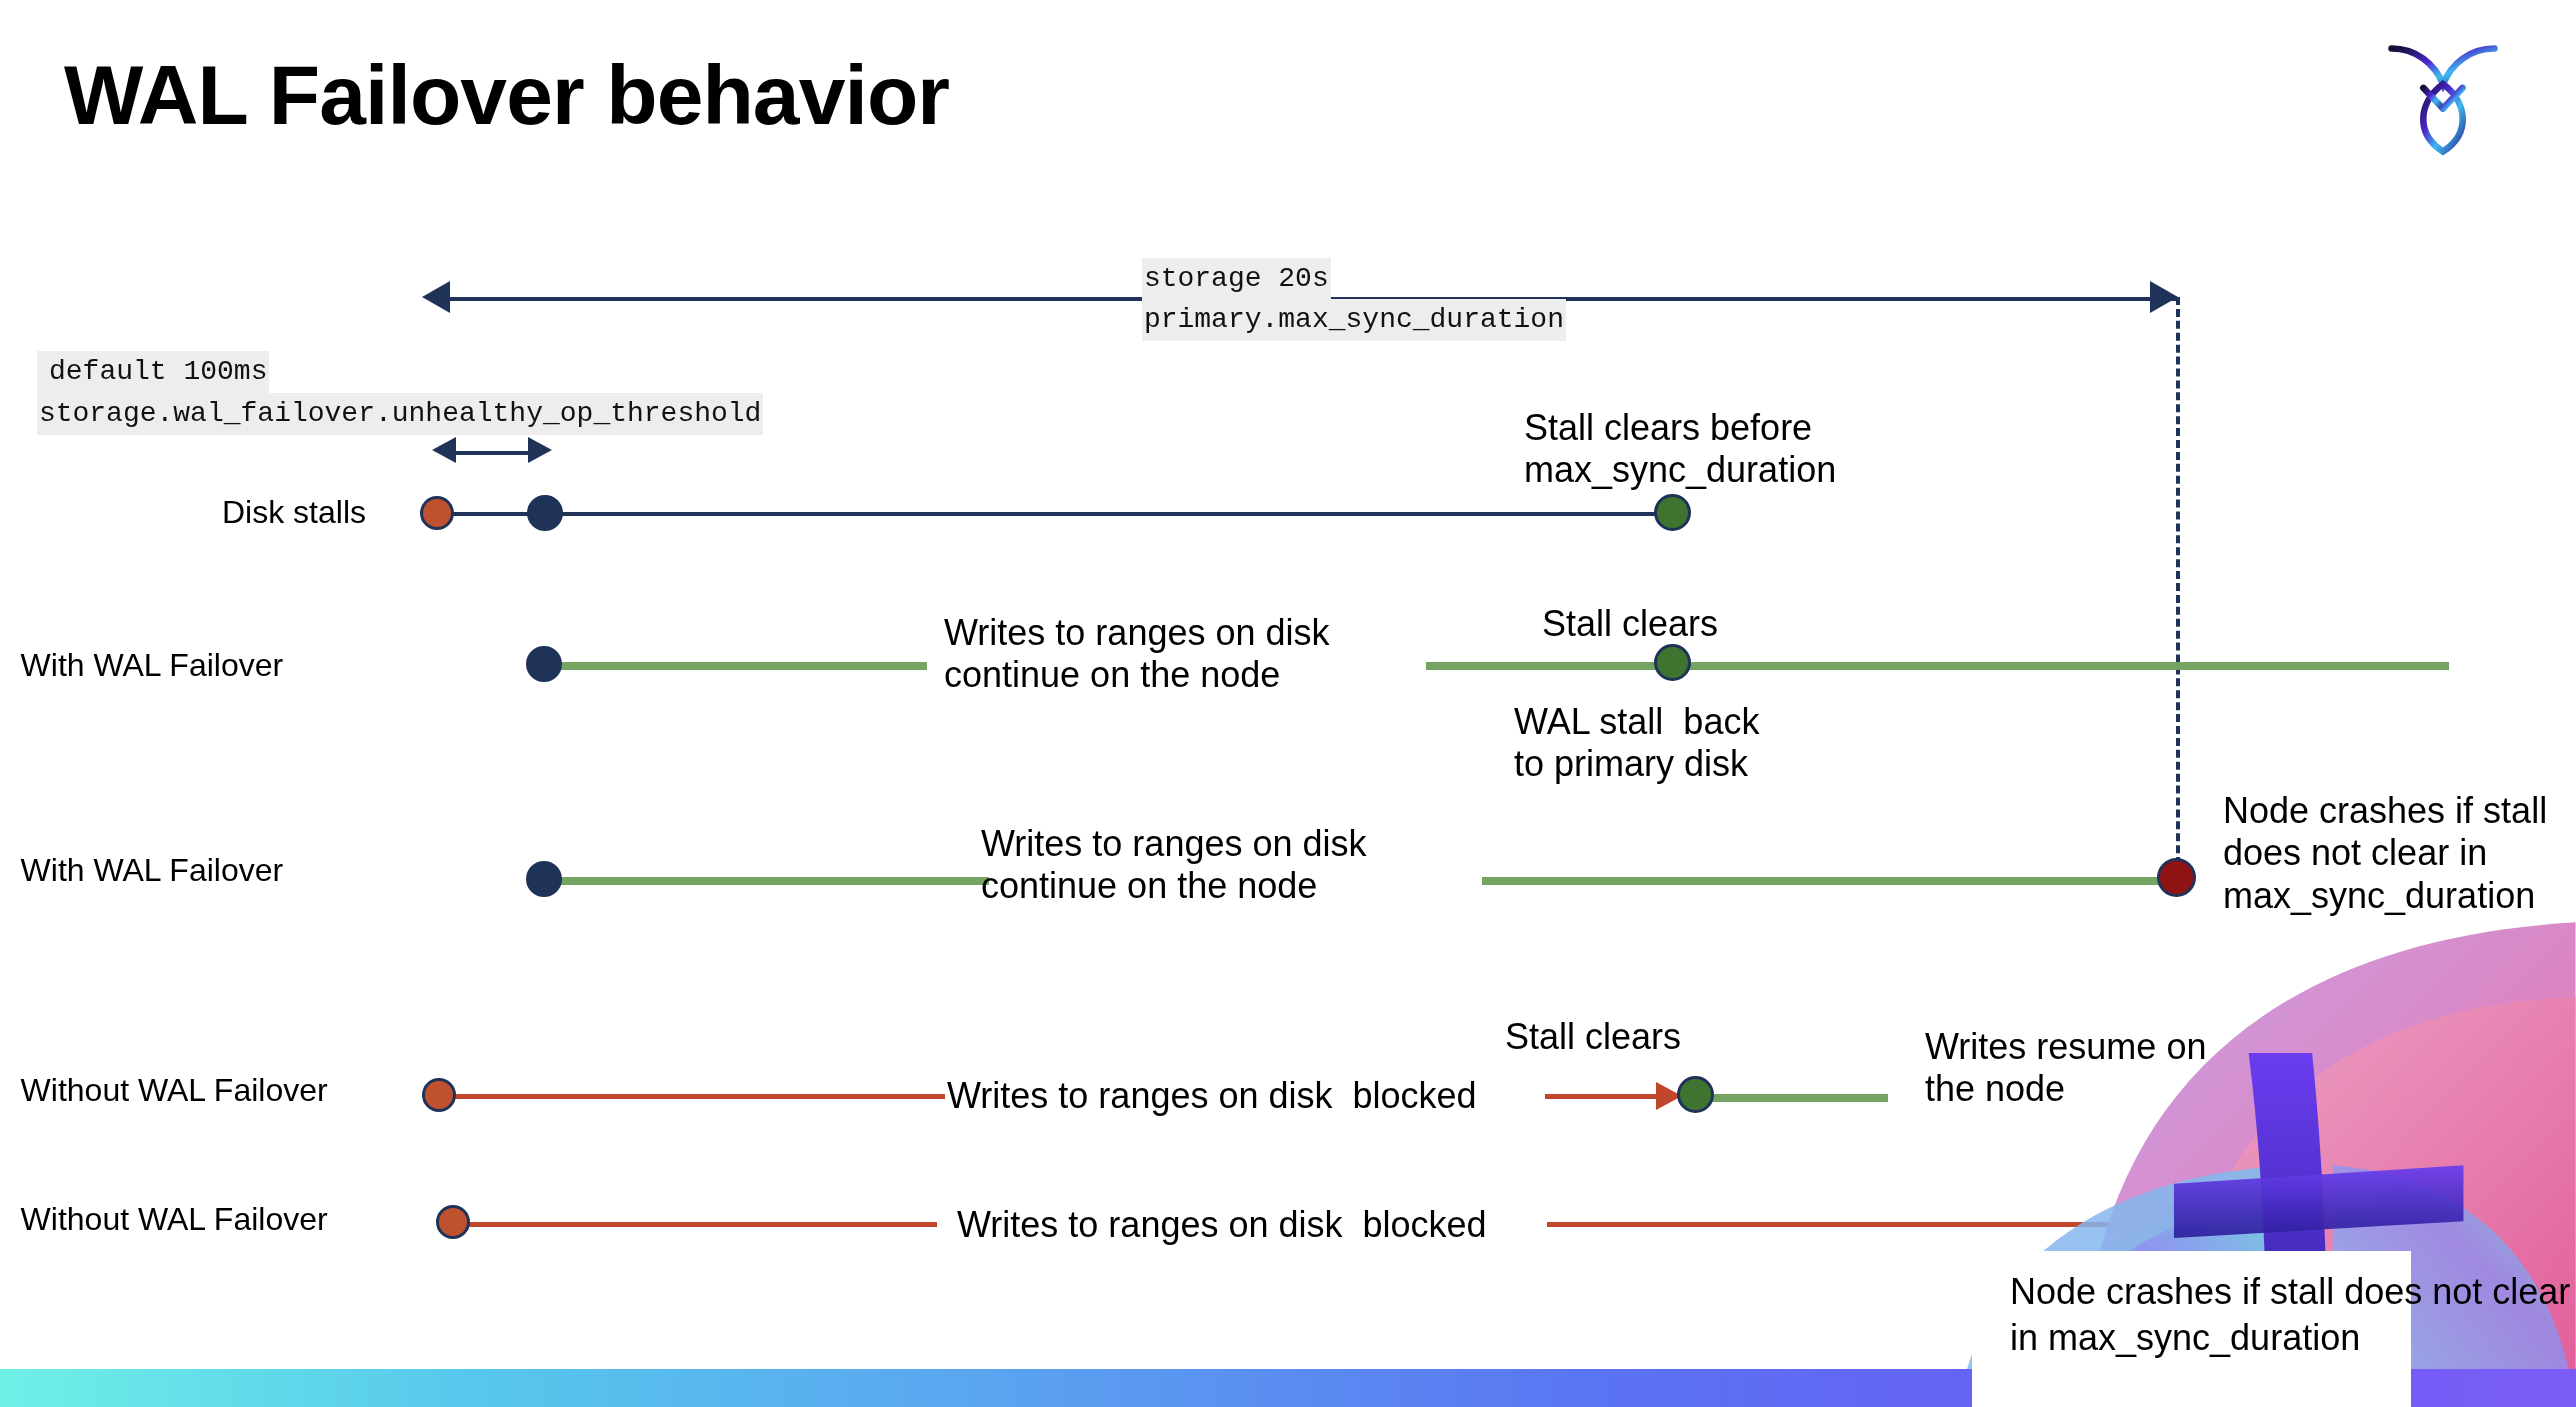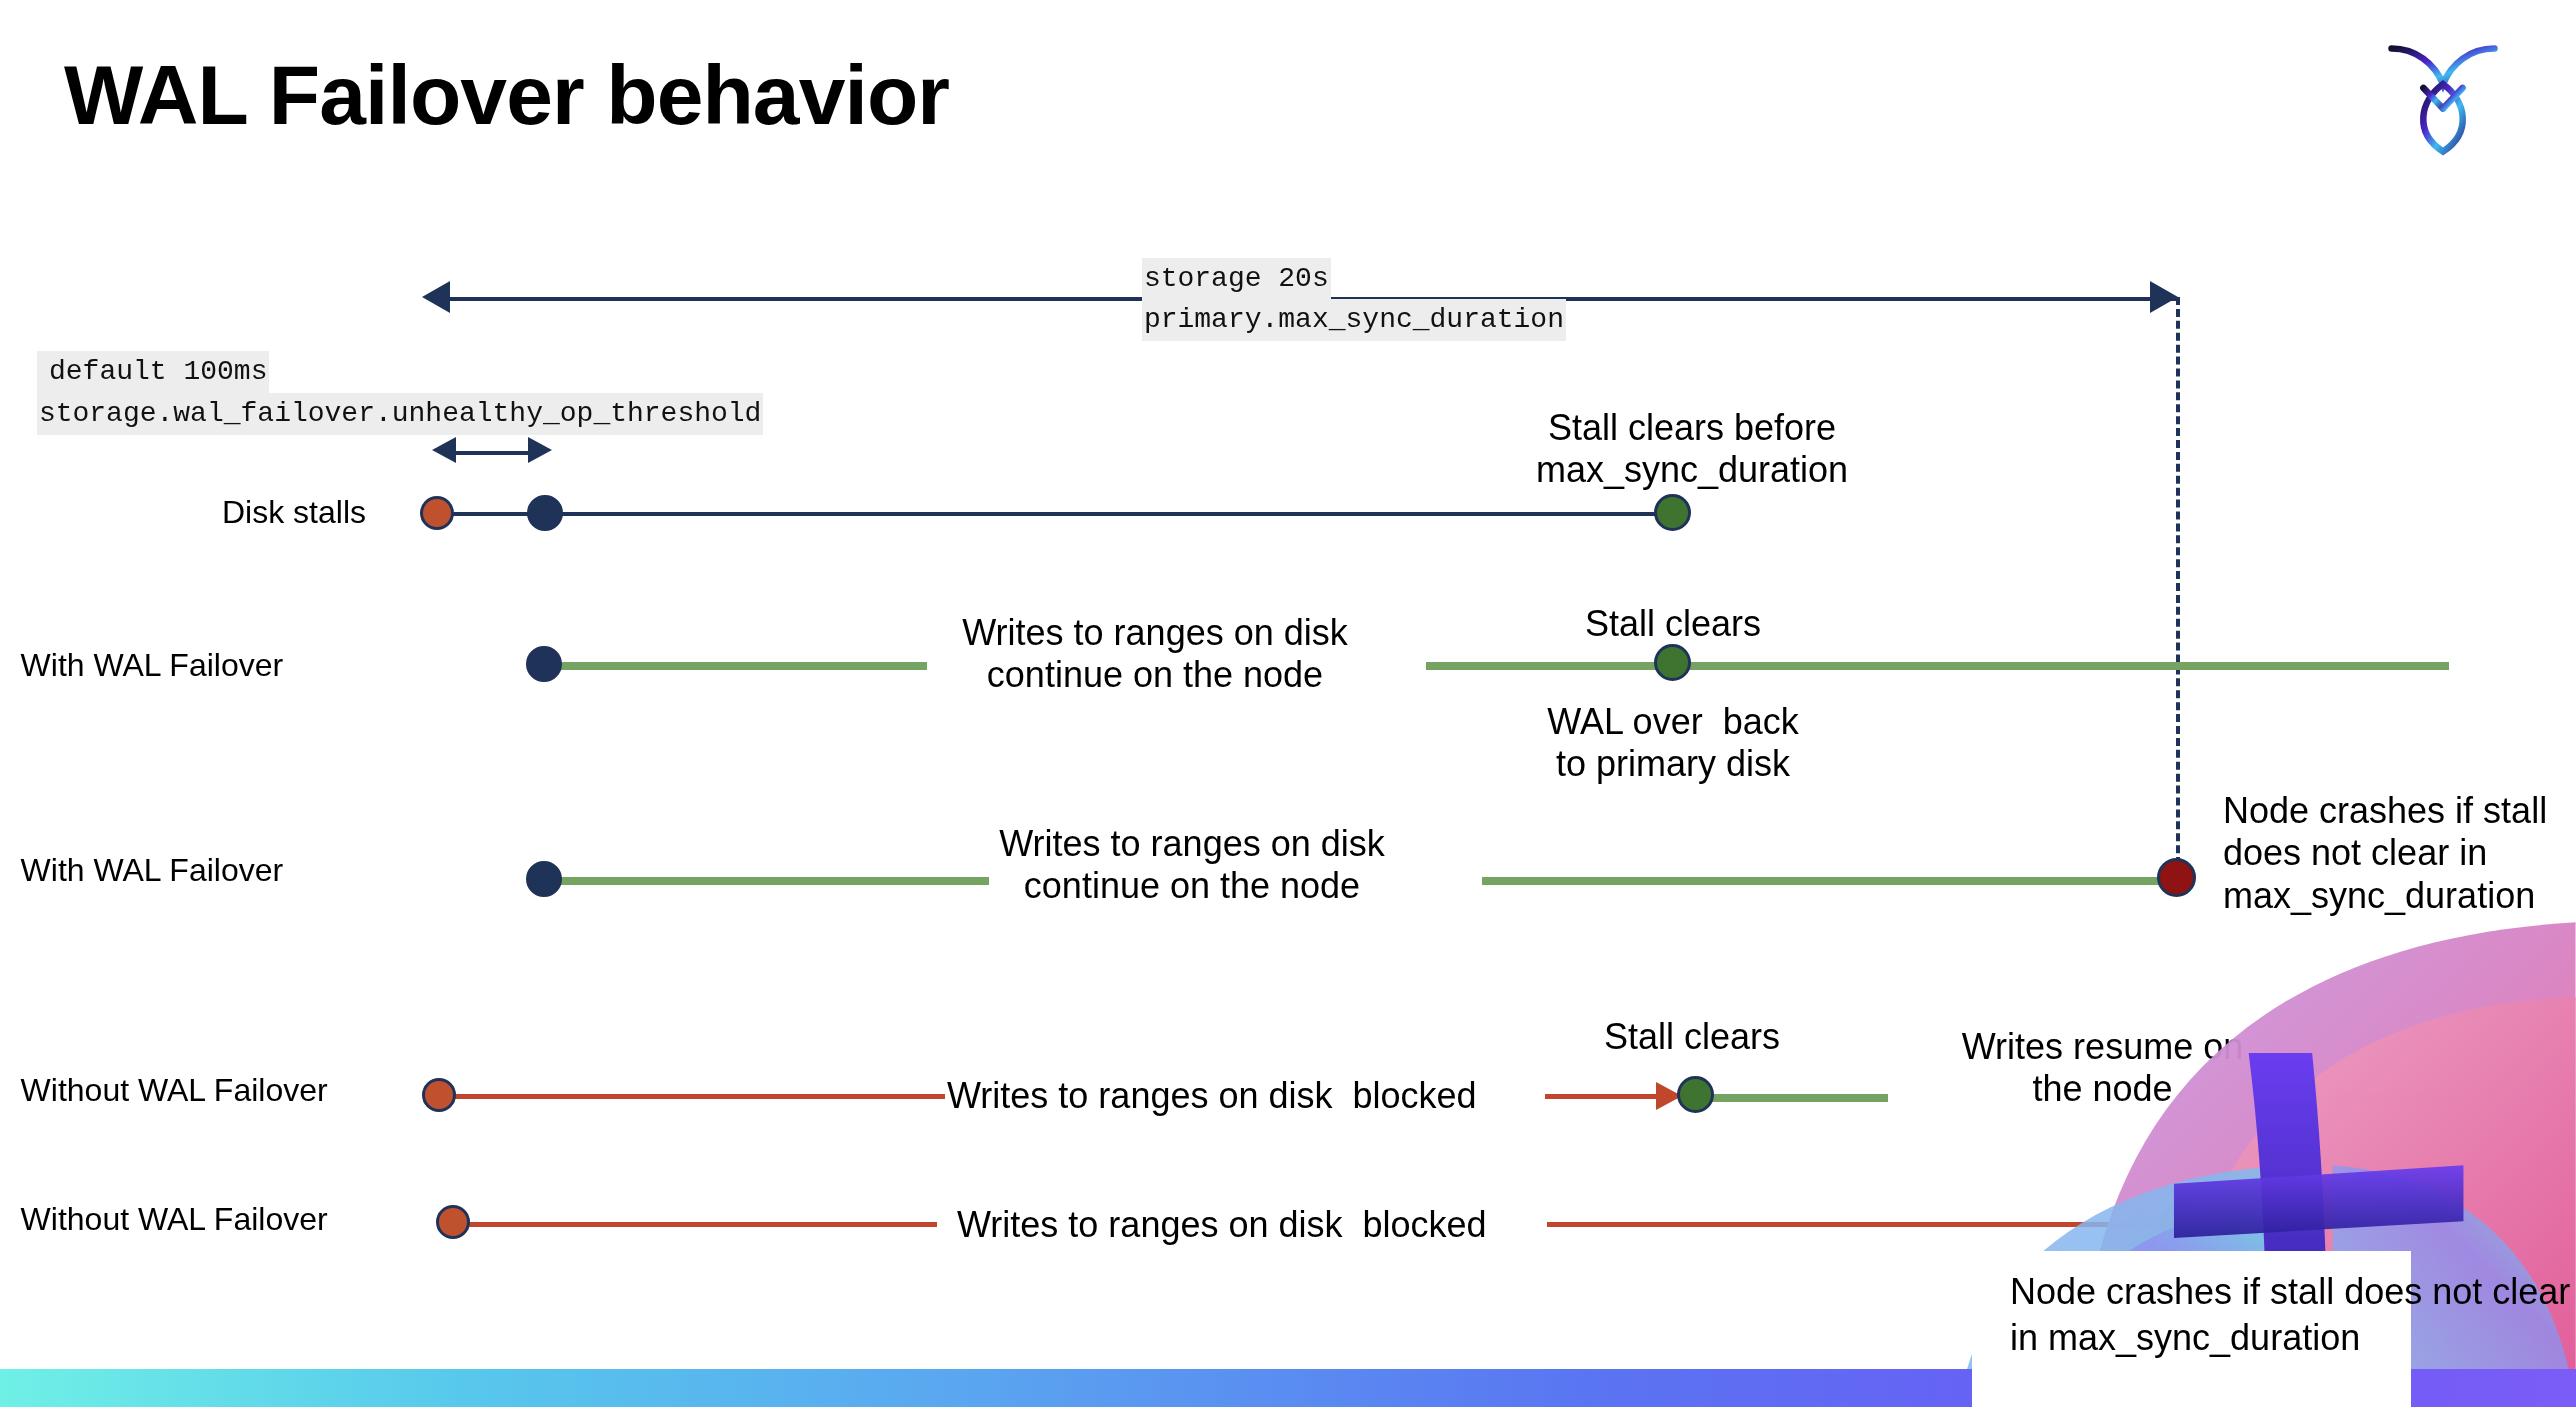--- a/index.html
+++ b/index.html
@@ -17,21 +17,21 @@
     position:absolute;left:64px;top:49px;
     font-size:84px;font-weight:bold;letter-spacing:-0.9px;
     color:#000;line-height:1.1;white-space:nowrap;
   }
 
   
   #brand-logo{position:absolute;left:2382px;top:28px;width:122px;height:131px;}
 
   
   .lbl{position:absolute;color:#000;font-size:36px;line-height:1.18;white-space:pre;}
-  .lbl.ctr{text-align:center;}
+  .lbl.ctr{}
   .lbl.row-name{font-size:32px;}
   .code{
     position:absolute;
     font-family:"Liberation Mono", monospace;
     font-size:28px;line-height:1.5;
     background:#ededed;color:#111;white-space:pre;
     padding:0 1.9px;
   }
 
   
@@ -119,21 +119,21 @@
   <div class="lbl row-name" style="left:20.6px;top:647px;">With WAL Failover</div>
 
   <div class="hline green-line" style="left:540px;top:662px;width:387px;"></div>
   <div class="hline green-line" style="left:1426px;top:662px;width:1023px;"></div>
   <div class="dot dot-navy" style="left:526px;top:646px;width:36px;height:36px;"></div>
   <div class="dot dot-green" style="left:1654px;top:644px;width:37px;height:37px;"></div>
 
   <div class="lbl ctr" style="left:944px;top:612px;width:422px;">Writes to ranges on disk
 continue on the node</div>
   <div class="lbl ctr" style="left:1542px;top:603px;width:262px;">Stall clears</div>
-  <div class="lbl ctr" style="left:1514px;top:701px;width:318px;">WAL over  back
+  <div class="lbl ctr" style="left:1514px;top:701px;width:318px;">WAL stall  back
 to primary disk</div>
 
   <div class="lbl row-name" style="left:20.6px;top:852px;">With WAL Failover</div>
 
   <div class="hline green-line" style="left:540px;top:877px;width:449px;"></div>
   <div class="hline green-line" style="left:1482px;top:877px;width:692px;"></div>
   <div class="dot dot-navy" style="left:526px;top:861px;width:36px;height:36px;"></div>
   <div class="dot dot-darkred" style="left:2157px;top:858px;width:39px;height:39px;"></div>
 
   <div class="lbl ctr" style="left:981px;top:823px;width:422px;">Writes to ranges on disk

